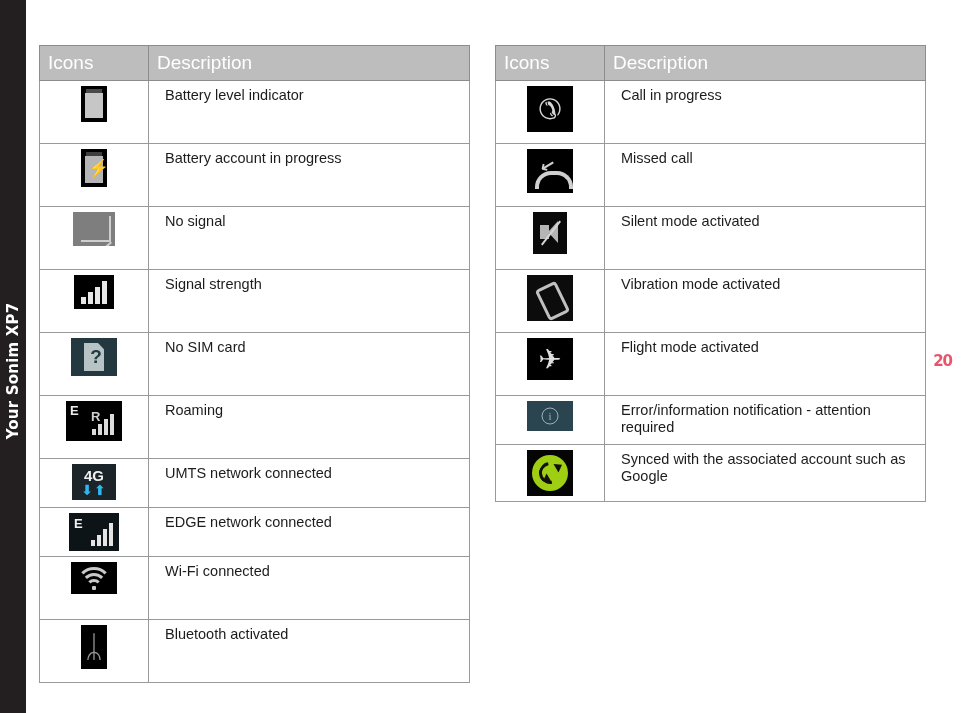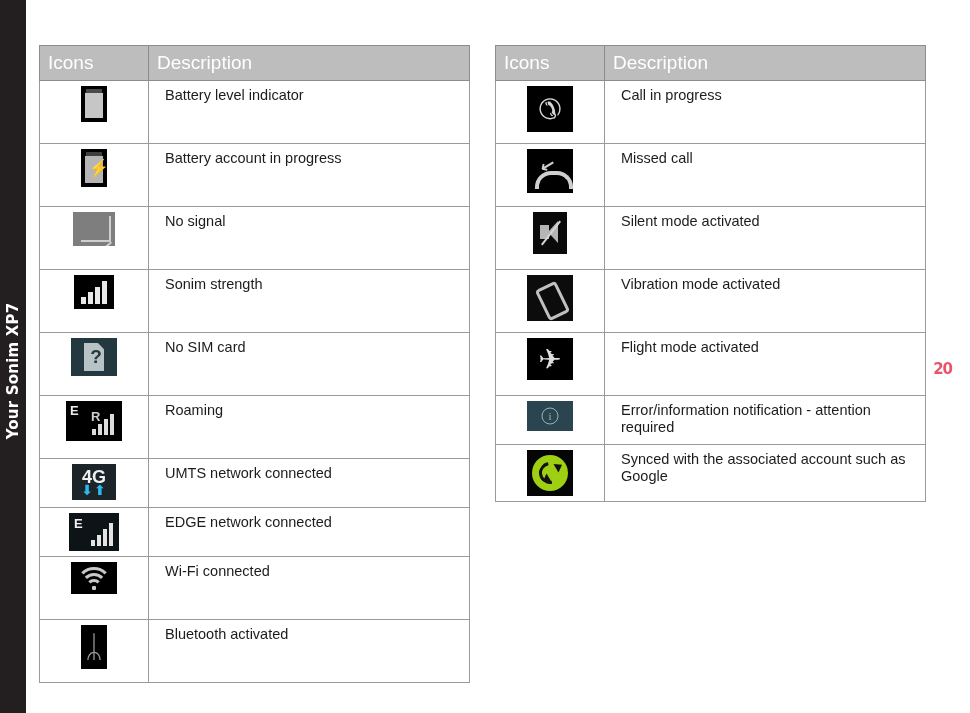--- a/index.html
+++ b/index.html
@@ -31,21 +31,21 @@
     color: #ffffff;
     font-family: "DejaVu Sans", sans-serif;
     font-size: 15px;
     font-weight: bold;
     letter-spacing: 0.2px;
   }
 
   
   #page-number {
     position: absolute;
-    right: 18px; top: 360px;
+    right: 18px; top: 352px;
     color: #e8556a;
     font-family: "DejaVu Sans", sans-serif;
     font-size: 15px;
     font-weight: bold;
     letter-spacing: -1px;
   }
 
   
   .icon-table {
     position: absolute;
@@ -189,21 +189,21 @@
   .g-roam i:nth-child(3) { left: 26px; width: 4px; height: 6px; }
   .g-roam i:nth-child(4) { left: 32px; width: 4px; height: 11px; }
   .g-roam i:nth-child(5) { left: 38px; width: 4px; height: 16px; }
   .g-roam i:nth-child(6) { left: 44px; width: 4px; height: 21px; }
 
   
   .g-4g { width: 44px; height: 36px; background: #1a2429; }
   .g-4g .lbl {
     position: absolute; left: 0; top: 3px; width: 44px;
     text-align: center; color: #f0f0f0;
-    font-size: 18px; font-weight: bold;
+    font-size: 15px; font-weight: bold;
     font-family: "Liberation Sans", sans-serif;
   }
   .g-4g .arr {
     position: absolute; left: 0; top: 19px; width: 44px;
     text-align: center; color: #2fb8ef;
     font-size: 14px; font-weight: bold; letter-spacing: 1px;
     font-family: "DejaVu Sans", sans-serif;
     line-height: 14px;
   }
 
@@ -481,21 +481,21 @@
           </span>
         </td>
         <td class="cell-desc">No signal</td>
       </tr>
       <tr class="r-tall">
         <td class="cell-icon">
           <span class="glyph g-sig">
             <i></i><i></i><i></i><i></i>
           </span>
         </td>
-        <td class="cell-desc">Sonim strength</td>
+        <td class="cell-desc">Signal strength</td>
       </tr>
       <tr class="r-tall">
         <td class="cell-icon">
           <span class="glyph g-nosim">
             <span class="card"></span>
             <span class="q">?</span>
           </span>
         </td>
         <td class="cell-desc">No SIM card</td>
       </tr>

